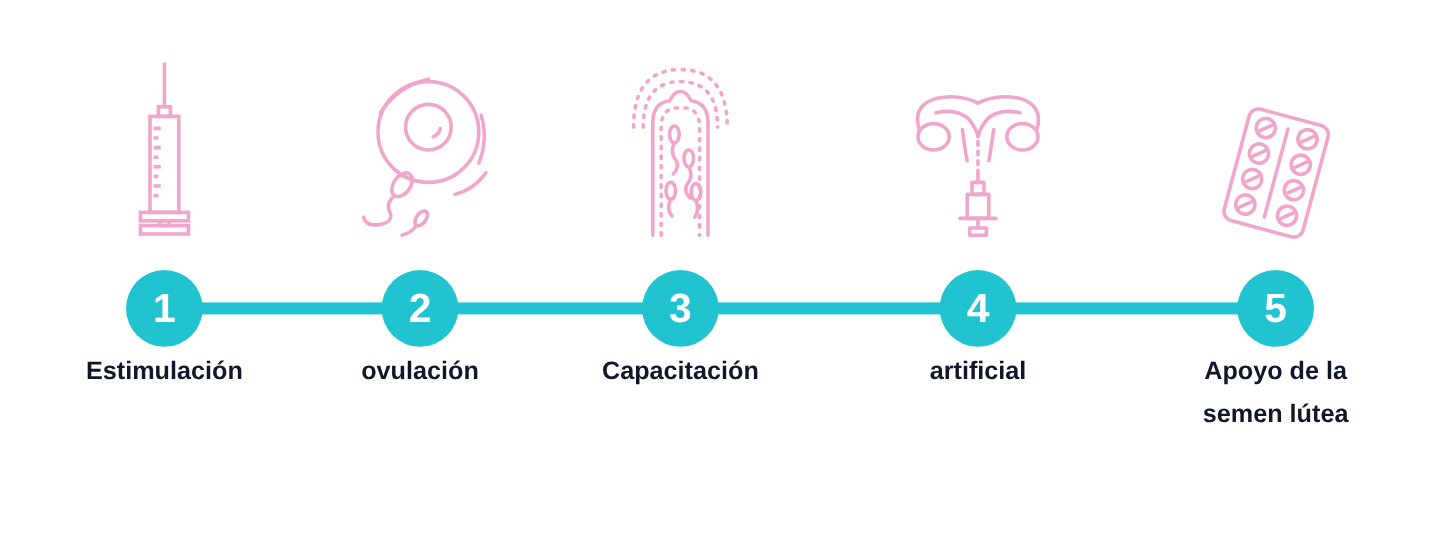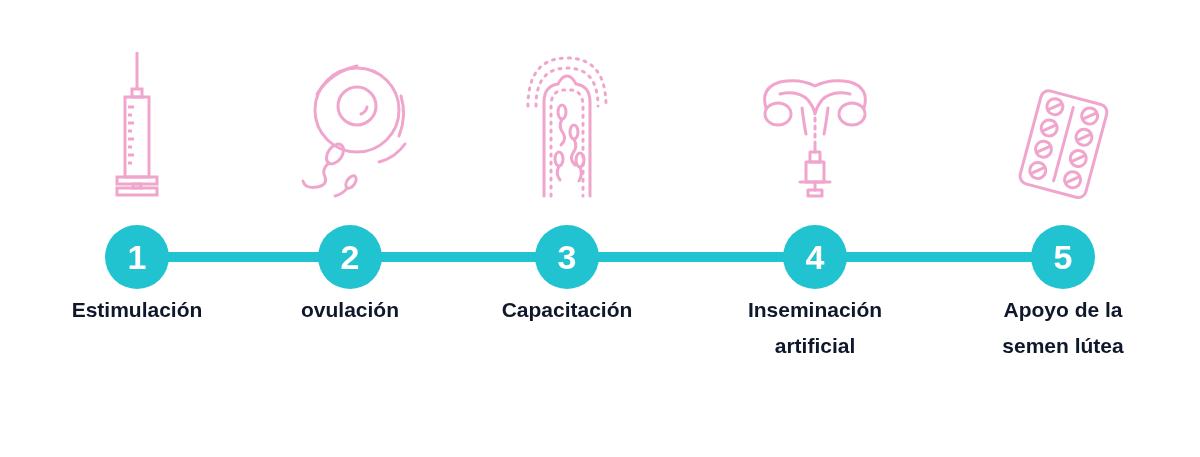--- a/index.html
+++ b/index.html
@@ -100,21 +100,20 @@
         <line x1="75" y1="98" x2="75" y2="108"></line>
         <rect x="70" y="108" width="10" height="10"></rect>
         <rect x="66" y="118" width="18" height="20"></rect>
         <line x1="60" y1="138" x2="90" y2="138"></line>
         <line x1="75" y1="138" x2="75" y2="146"></line>
         <rect x="68" y="146" width="14" height="6"></rect>
       </svg>
     </div>
     <div class="circle">4</div>
     <div class="label">
-      <span>Inseminación</span>
       <span>artificial</span>
     </div>
   </div>
 
   <div class="step" style="left:953px">
     <div class="icon">
       <svg viewBox="0 0 150 156" fill="none" stroke="#f0a6cc" stroke-width="3" stroke-linecap="round">
         <g transform="rotate(15 75 98)">
           <rect x="42" y="52" width="68" height="96" rx="8"></rect>
           <line x1="76" y1="62" x2="76" y2="138"></line>

